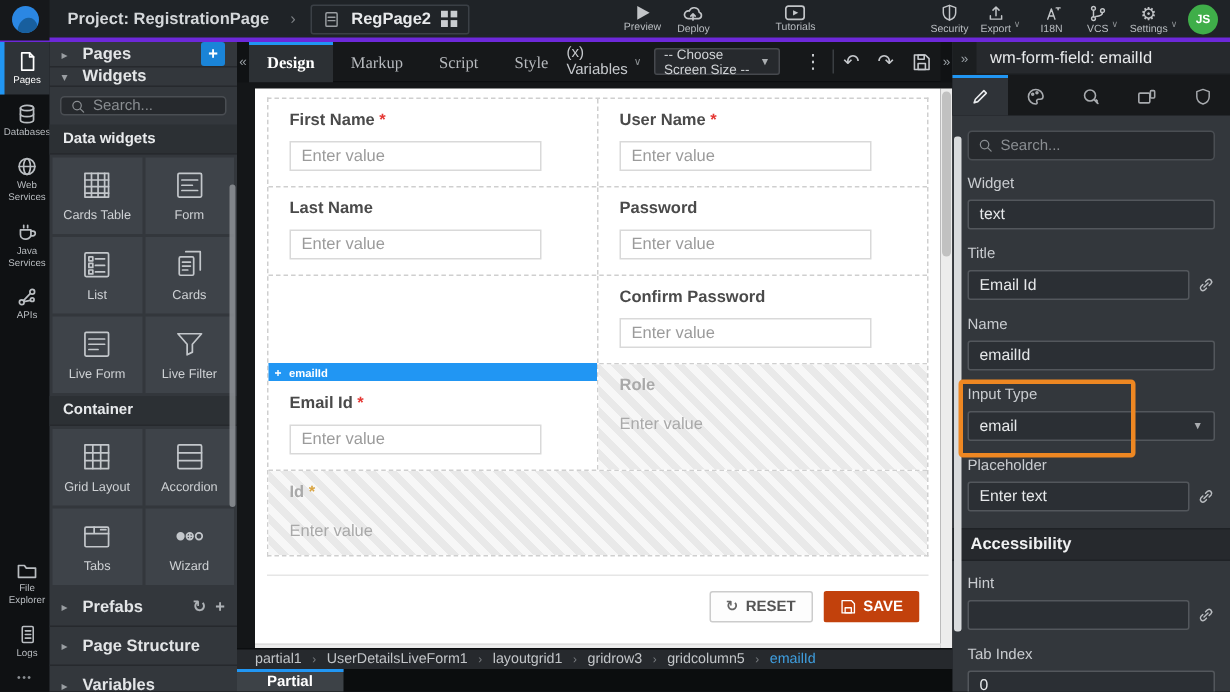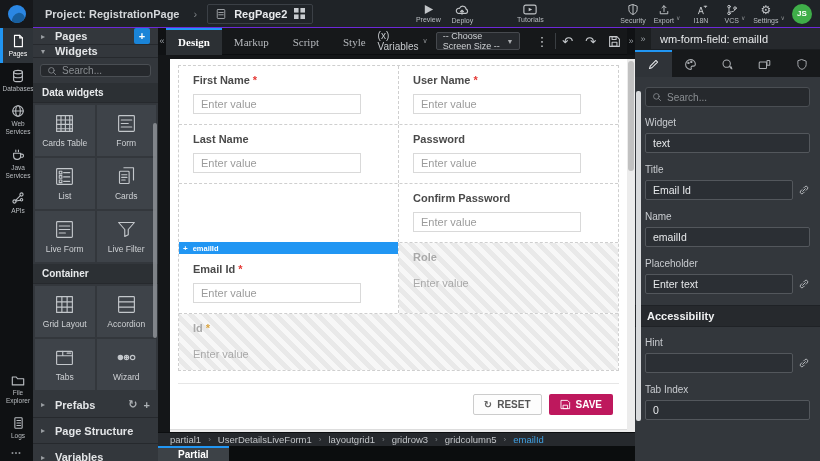--- a/index.html
+++ b/index.html
@@ -3,21 +3,21 @@
 <meta charset="utf-8">
 <style>
   * { margin:0; padding:0; box-sizing:border-box; }
   html,body { width:820px; height:461px; overflow:hidden; background:#141618;
     font-family:"Liberation Sans","DejaVu Sans",sans-serif; }
   svg { display:block; }
   .ic { stroke:currentColor; fill:none; stroke-width:1.3; stroke-linecap:round; stroke-linejoin:round; }
 
   
   #topbar { position:absolute; left:0; top:0; width:820px; height:28px; background:#1f2327;
-    display:flex; align-items:center; color:#c9ccd0; border-bottom:1px solid #6d28d9; z-index:20;}
+    display:flex; align-items:center; color:#c9ccd0; border-bottom:3px solid #6d28d9; z-index:20;}
   .logo-box { width:33px; height:28px; background:#16181b; display:flex; align-items:center; justify-content:center; }
   .logo { width:18px; height:18px; border-radius:50%; background:#2b87e3; position:relative; overflow:hidden;}
   .logo:after { content:""; position:absolute; left:3px; top:8px; width:14px; height:10px;
     background:#185f9e; border-radius:60% 40% 0 0 / 100% 70% 0 0; transform:rotate(-8deg); }
   .proj { font-size:11px; font-weight:bold; color:#d4d7da; margin-left:12px; }
   .tb-chev { color:#7d8185; font-size:11px; margin:0 10px 0 14px; }
   .pagesel { display:flex; align-items:center; gap:7px; background:#202428; border:1px solid #3b4046;
     border-radius:2px; height:20px; padding:0 7px; min-width:105px; }
   .pagesel .pname { font-size:11px; font-weight:bold; color:#e8eaec; flex:1; }
   .tb-act { display:flex; flex-direction:column; align-items:center; justify-content:center; gap:1px;
@@ -103,21 +103,21 @@
     align-items:center; gap:5px; padding:0 4px; cursor:move; z-index:3; }
   .sel-bar .drag { color:#fff; font-size:8px; font-weight:bold; }
   .sel-bar .stag { color:#fff; font-size:7.5px; font-weight:bold; }
   .cell-email { padding-top:20px; }
   .btn-divider { border-top:1px solid #e6e6e6; margin:12px 8px 0; }
   .btnrow { display:flex; justify-content:flex-end; gap:7px; padding:10px 14px 12px; }
   .btn { height:21px; display:flex; align-items:center; gap:5px; padding:0 10px; font-size:10px;
     font-weight:bold; border-radius:2px; cursor:pointer; border:1px solid transparent; }
   .btn-reset { background:#fdfdfd; border-color:#cccccc; color:#555; }
   .btn-reset .ric { font-size:10px; color:#666; }
-  .btn-save { background:#be185d; color:#fff; }
+  .btn-save { background:#c2410c; color:#fff; }
   .graybase { flex:1; background:#ececec; border-top:1px solid #dddddd; margin-top:2px; }
 
   #crumbbar { height:14px; background:#26292d; display:flex; align-items:center; gap:7px; padding:0 12px;
     font-size:9.5px; color:#c2c5c8; border-top:1px solid #0c0e10; }
   .crumb-sep { color:#7a7e82; font-size:8px; }
   .crumb:last-of-type, .crumb-active { color:#3f9fe0; }
   #bottombar { height:15px; background:#0b0d0e; display:flex; align-items:stretch; }
   .btab { display:flex; align-items:center; justify-content:center; padding:0 20px; font-size:10px;
     color:#9a9da0; gap:5px; cursor:pointer; }
   .btab.active { background:#3d4247; color:#fff; font-weight:bold; border-top:2px solid #2196f3; }
@@ -683,20 +683,28 @@
           </span>
       </div>
     </div>
     <div class="prop">
       <div class="plabel">Name</div>
       <div class="inprow">
           <input class="pinput" value="emailId" style="">
         </div>
     </div>
     <div class="prop">
+      <div class="hl-box"></div>
+      <div class="plabel">Input Type</div>
+      <div class="pselect">
+        <span>email</span>
+        <span class="scaret">▼</span>
+      </div>
+    </div>
+    <div class="prop">
       <div class="plabel">Placeholder</div>
       <div class="inprow">
         <input class="pinput" value="Enter text" style="">
         <span class="bind-ic">
             <svg class="ic" width="12" height="12" viewBox="0 0 16 16">
               <path d="M6.2 9.8l3.6-3.6"></path>
               <path d="M5.2 7.6L3.4 9.4a2.3 2.3 0 0 0 3.2 3.2l1.8-1.8"></path>
               <path d="M10.8 8.4l1.8-1.8a2.3 2.3 0 0 0-3.2-3.2L7.6 5.2"></path>
             </svg>
           </span>

